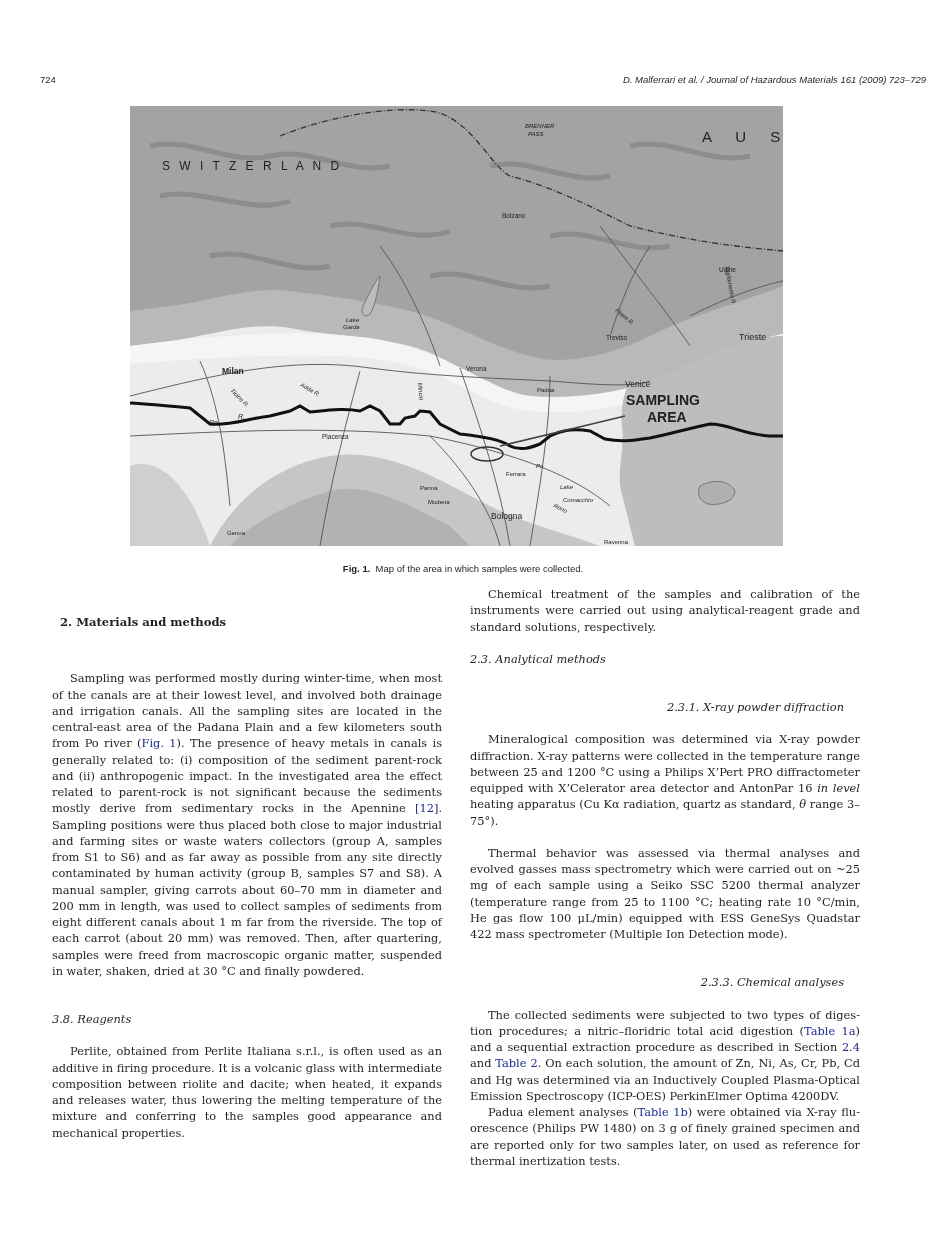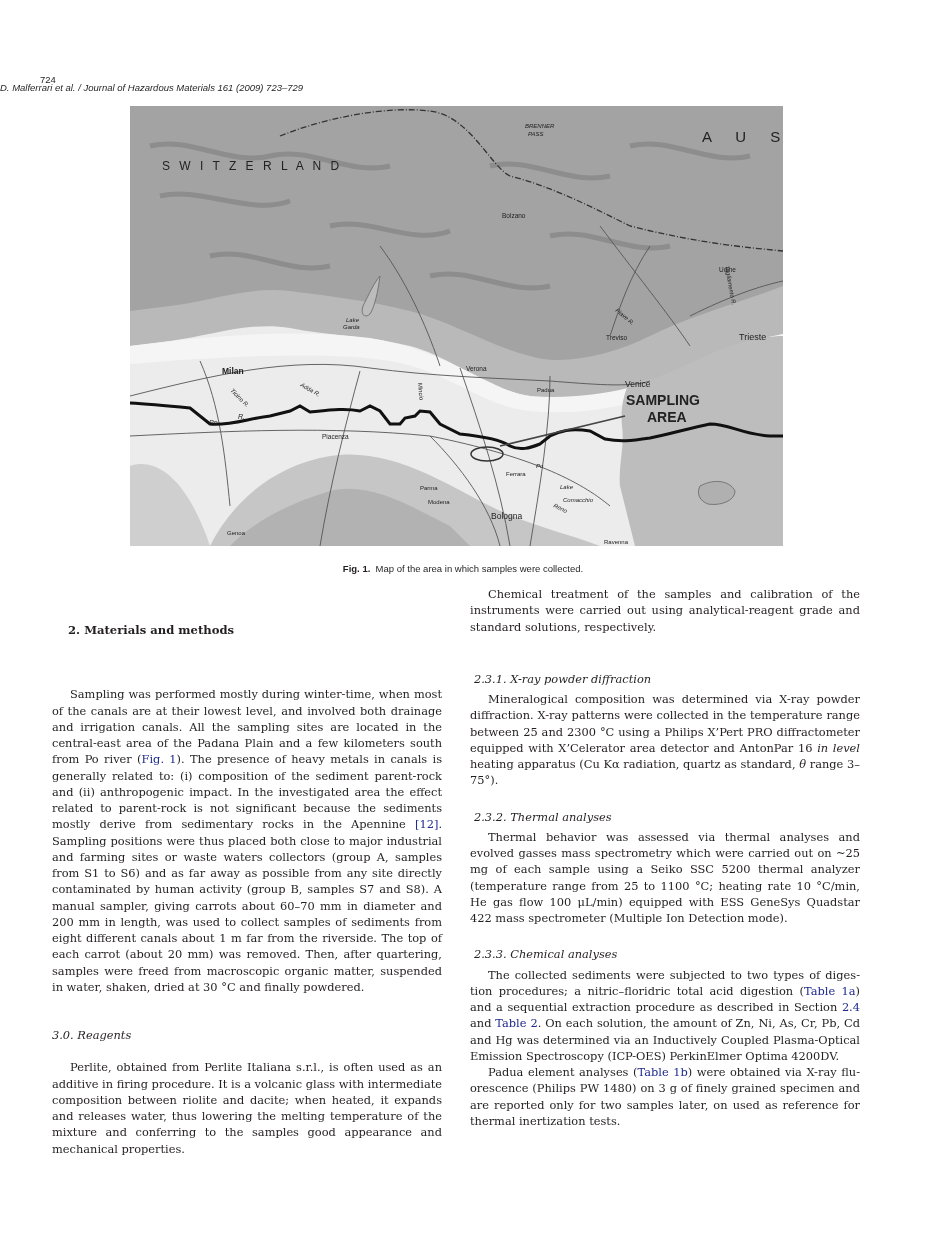--- a/index.html
+++ b/index.html
@@ -1,35 +1,35 @@
 <!DOCTYPE html>
 <html><head>
 <meta charset="utf-8">
 <style>
   html, body { margin: 0; padding: 0; background: #ffffff; }
   body { width: 926px; height: 1234px; position: relative; overflow: hidden;
          font-family: "DejaVu Serif", "Liberation Serif", serif; color: #231f20; }
   .running-head { position: absolute; top: 74px; left: 0; width: 926px; height: 14px;
          font-family: "Liberation Sans", sans-serif; font-size: 9.5px; color: #231f20; }
   .page-num { position: absolute; left: 40px; top: 0; }
-  .journal-ref { position: absolute; left: 0; width: 926px; text-align: left; top: 0; font-style: italic; margin-top: 8px; }
+  .journal-ref { position: absolute; left: 0; width: 926px; text-align: right; top: 0; font-style: italic; }
 
   .figure { position: absolute; left: 130px; top: 106px; width: 653px; height: 440px; overflow: hidden; background: #e8e8e8; }
   .figure svg { display: block; }
   .fig-caption { position: absolute; top: 563px; left: 0; width: 926px; text-align: center;
          font-family: "Liberation Sans", sans-serif; font-size: 9.5px; }
   .fig-caption b { font-weight: bold; }
 
   .col { position: absolute; width: 390px; font-size: 11.4px; line-height: 16.25px; }
   .col-left { left: 52px; top: 606px; }
   .col-right { left: 470px; top: 586px; }
   .col p { margin: 0; text-align: justify; text-indent: 18px; hyphens: manual; }
-  .h2 { font-weight: bold; font-size: 11.6px; margin: 16px; }
+  .h2 { font-weight: bold; font-size: 11.6px; margin: 8px; }
   .h3 { font-style: italic; margin: 0; }
-  .h4 { font-style: italic; margin: 4px; }
+  .h4 { font-style: italic; margin: 16px; text-align: right; }
   .link { color: #1f2b8f; }
   .sp-h2 { height: 16px; }
   .sp-h3 { height: 16px; }
   .sp-sec { height: 32px; }
   .map-label { font-family: "Liberation Sans", sans-serif; fill: #222; }
 </style>
 </head>
 <body>
 
 <div class="running-head">
@@ -108,31 +108,31 @@
   <b>Fig. 1.</b>&nbsp;
   <span>Map of the area in which samples were collected.</span>
 </div>
 
 <div class="col col-left">
   <div class="h2">2.  Materials and methods</div>
   <div class="sp-h2"></div>
   <div class="sp-h3"></div>
   <p><span>Sampling was performed mostly during winter-time, when most of the canals are at their lowest level, and involved both drainage and irrigation canals. All the sampling sites are located in the central-east area of the Padana Plain and a few kilometers south from Po river (</span><span class="link">Fig. 1</span><span>). The presence of heavy metals in canals is generally related to: (i) composition of the sediment parent-rock and (ii) anthropogenic impact. In the investigated area the effect related to parent-rock is not significant because the sed­iments mostly derive from sedimentary rocks in the Apennine </span><span class="link">[12]</span><span>. Sampling positions were thus placed both close to major industrial and farming sites or waste waters collectors (group A, samples from S1 to S6) and as far away as possible from any site directly contaminated by human activity (group B, samples S7 and S8). A manual sampler, giving carrots about 60–70 mm in diameter and 200 mm in length, was used to collect samples of sediments from eight different canals about 1 m far from the river­side. The top of each carrot (about 20 mm) was removed. Then, after quartering, samples were freed from macroscopic organic matter, suspended in water, shaken, dried at 30 °C and finally powdered.</span></p>
   <div class="sp-sec"></div>
-  <div class="h3">3.0.  Reagents</div>
+  <div class="h3">3.8.  Reagents</div>
   <div class="sp-h3"></div>
   <p>Perlite, obtained from Perlite Italiana s.r.l., is often used as an additive in firing procedure. It is a volcanic glass with interme­diate composition between riolite and dacite; when heated, it expands and releases water, thus lowering the melting tempera­ture of the mixture and conferring to the samples good appearance and mechanical properties.</p>
 </div>
 
 <div class="col col-right">
   <p>Chemical treatment of the samples and calibration of the instru­ments were carried out using analytical-reagent grade and standard solutions, respectively.</p>
   <div class="sp-h3"></div>
+  <div class="h3">2.3.  Analytical methods</div>
   <div class="sp-h3"></div>
   <div class="h4">2.3.1.  X-ray powder diffraction</div>
-  <p><span>Mineralogical composition was determined via X-ray powder diffraction. X-ray patterns were collected in the temperature range between 25 and 2300 °C using a Philips X’Pert PRO diffractometer equipped with X’Celerator area detector and AntonPar 16 </span><i>in level</i><span> heating apparatus (Cu Kα radiation, quartz as standard, </span><i>θ</i><span> range 3–75°).</span></p>
+  <p><span>Mineralogical composition was determined via X-ray powder diffraction. X-ray patterns were collected in the temperature range between 25 and 1200 °C using a Philips X’Pert PRO diffractometer equipped with X’Celerator area detector and AntonPar 16 </span><i>in level</i><span> heating apparatus (Cu Kα radiation, quartz as standard, </span><i>θ</i><span> range 3–75°).</span></p>
   <div class="sp-h3"></div>
-  <div class="h4">2.3.2.  Thermal analyses</div>
   <p>Thermal behavior was assessed via thermal analyses and evolved gasses mass spectrometry which were carried out on ~25 mg of each sample using a Seiko SSC 5200 thermal analyzer (temperature range from 25 to 1100 °C; heating rate 10 °C/min, He gas flow 100 μL/min) equipped with ESS GeneSys Quadstar 422 mass spectrometer (Multiple Ion Detection mode).</p>
   <div class="sp-h3"></div>
   <div class="h4">2.3.3.  Chemical analyses</div>
   <p><span>The collected sediments were subjected to two types of diges­tion procedures; a nitric–floridric total acid digestion (</span><span class="link">Table 1a</span><span>) and a sequential extraction procedure as described in Section </span><span class="link">2.4</span><span> and </span><span class="link">Table 2</span><span>. On each solution, the amount of Zn, Ni, As, Cr, Pb, Cd and Hg was determined via an Inductively Coupled Plasma-Optical Emission Spectroscopy (ICP-OES) PerkinElmer Optima 4200DV.</span></p>
   <p><span>Padua element analyses (</span><span class="link">Table 1b</span><span>) were obtained via X-ray flu­orescence (Philips PW 1480) on 3 g of finely grained specimen and are reported only for two samples later, on used as reference for thermal inertization tests.</span></p>
 </div>
 
 </body></html>

